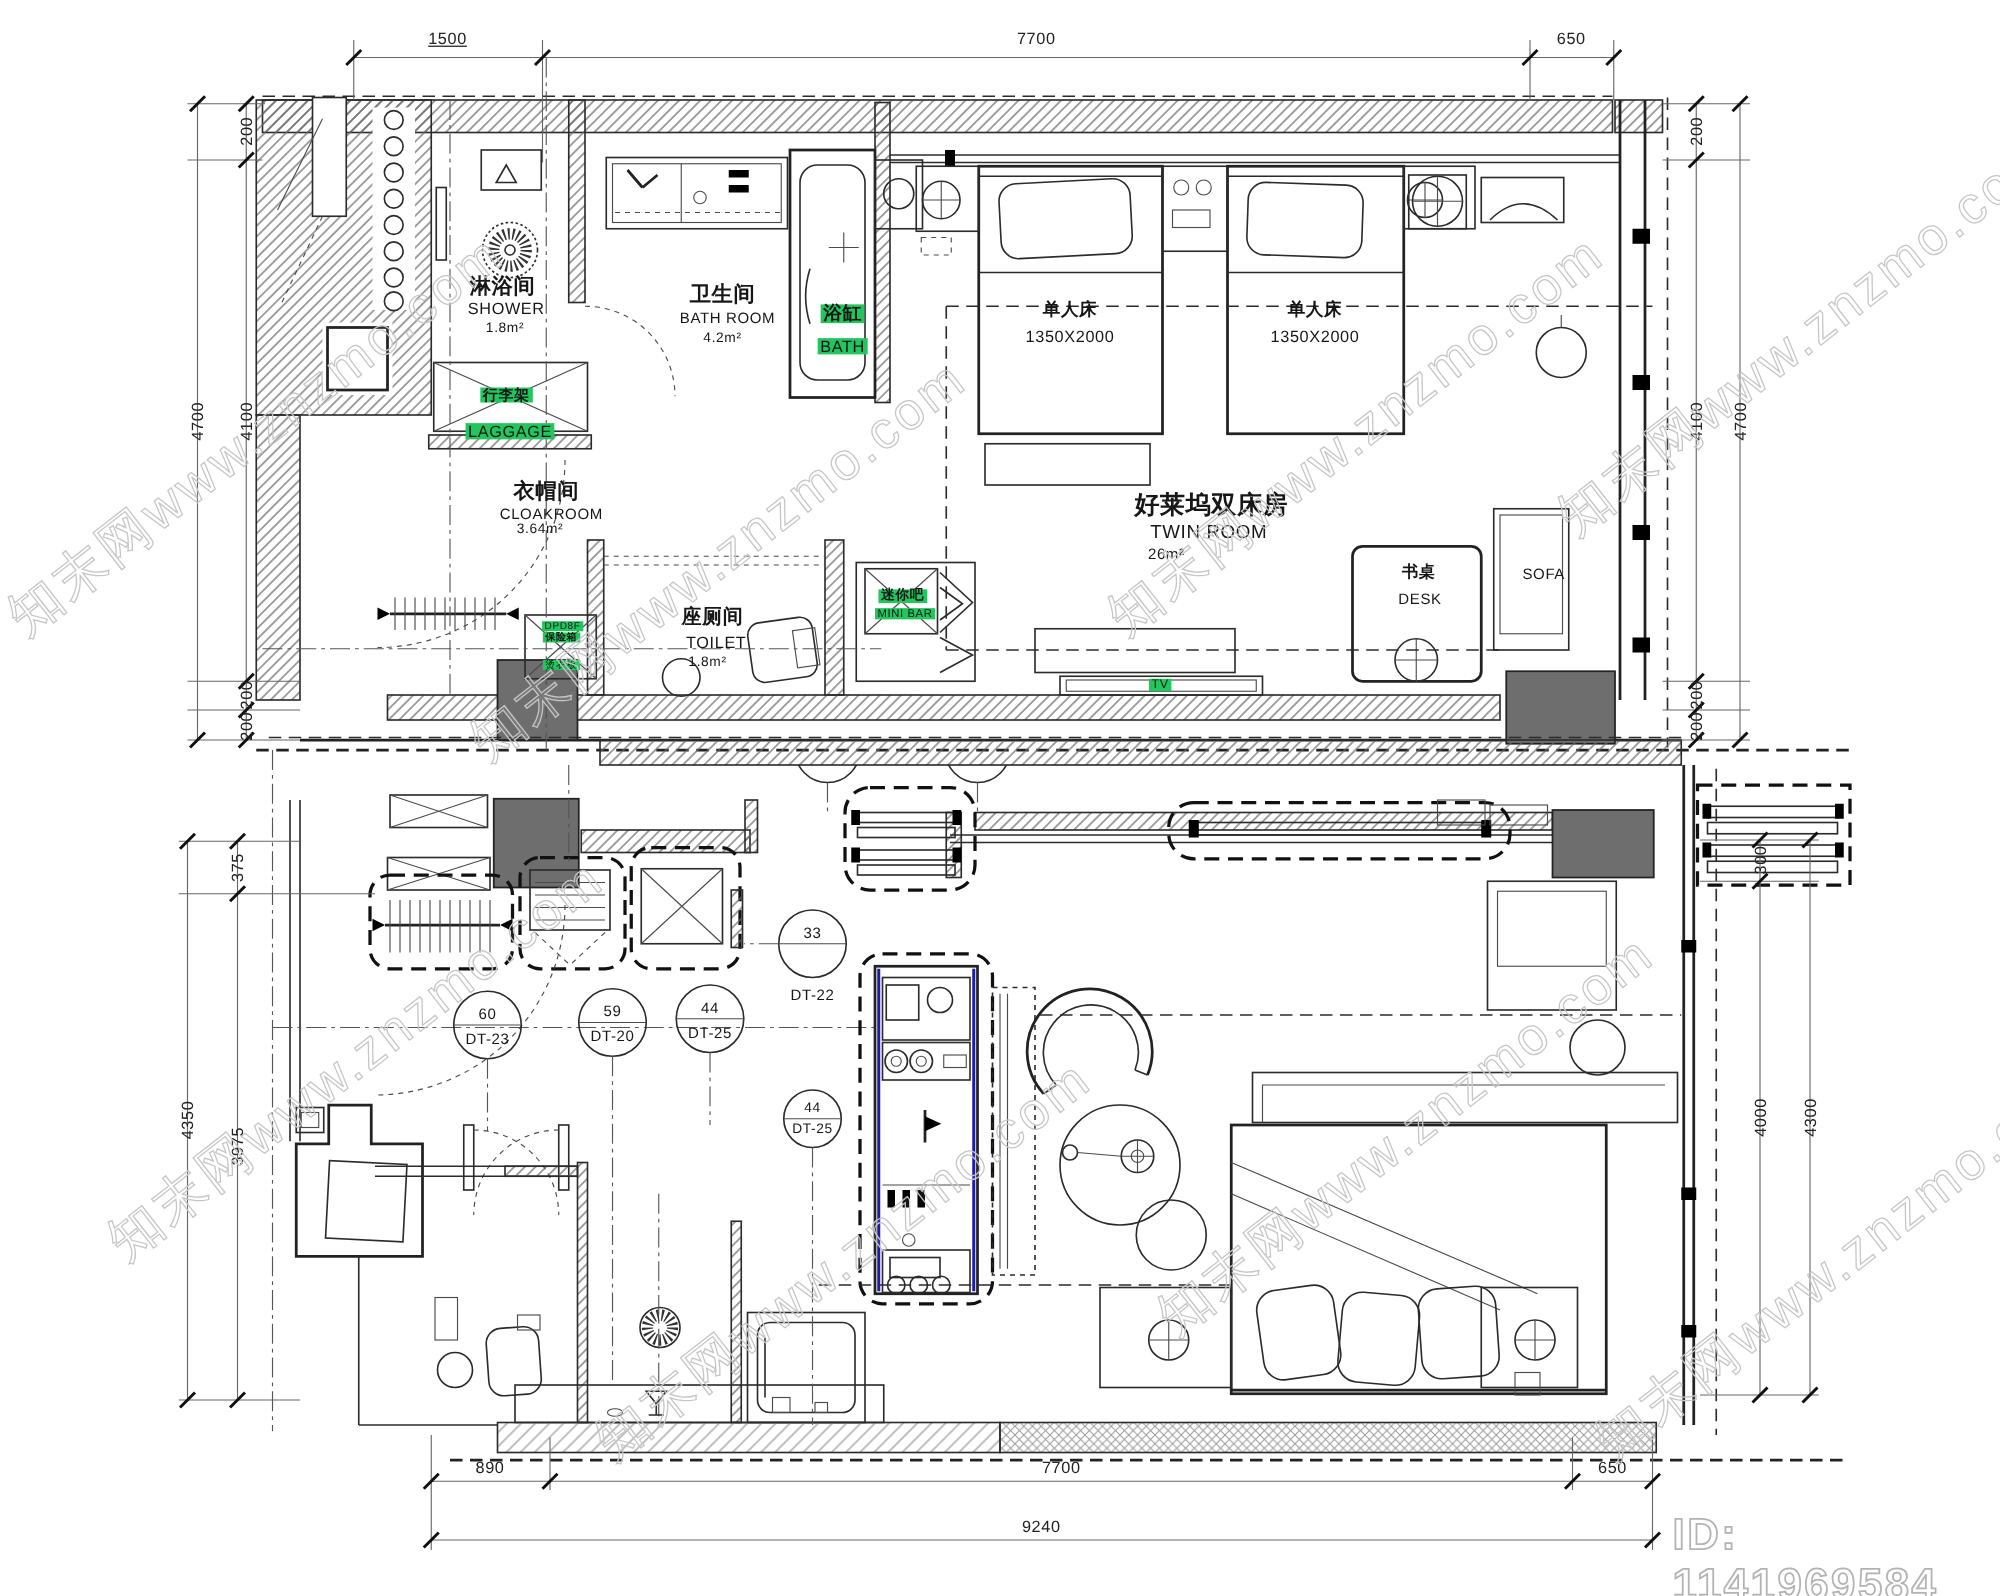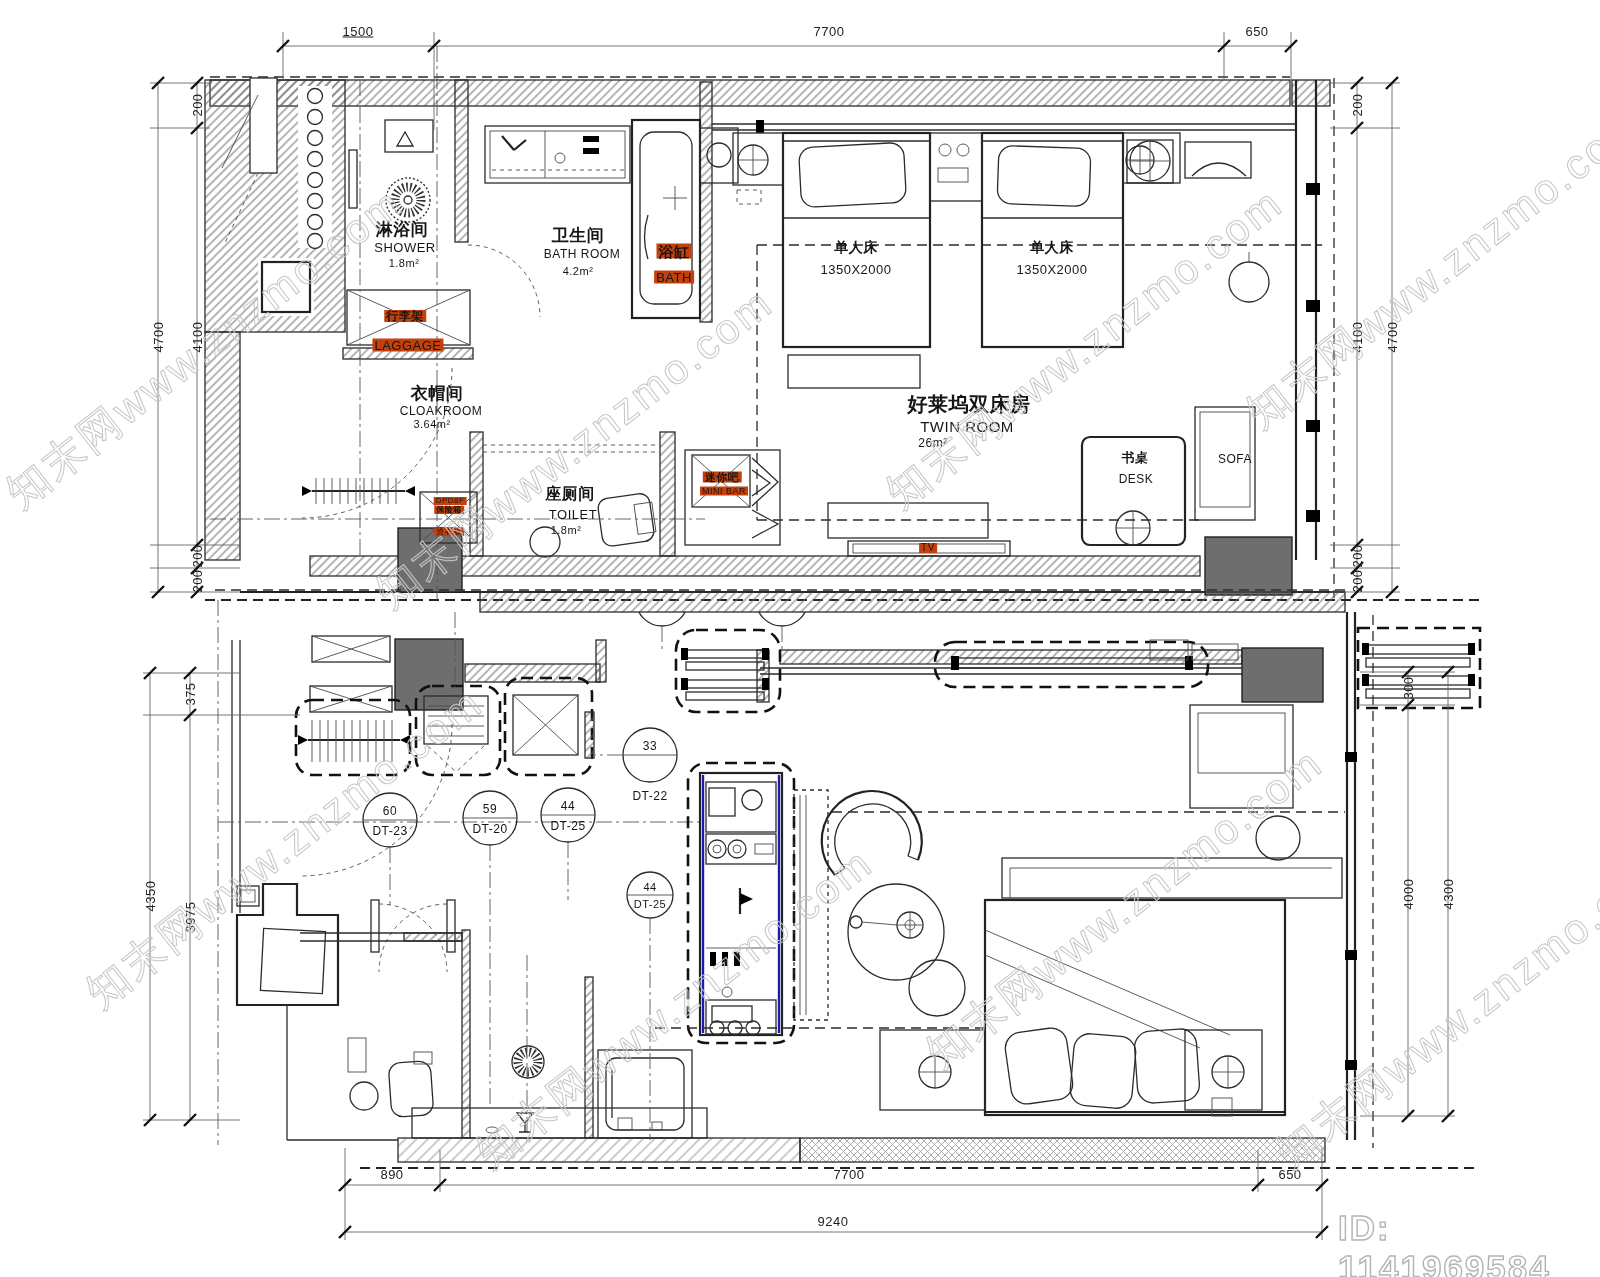--- a/index.html
+++ b/index.html
@@ -19,21 +19,21 @@
   .col{fill:#6e6e6e;stroke:#222;stroke-width:1.4px;}
   .wht{fill:#fff;}
   .dim{stroke:#666;stroke-width:.9px;fill:none;}
   .tick{stroke:#111;stroke-width:2.4px;fill:none;}
   .box{stroke:#111;stroke-width:2.6px;fill:none;stroke-dasharray:12 7;}
   .blue{stroke:#1b1bb0;stroke-width:2.4px;fill:none;}
   
   .lbl{position:absolute;transform:translate(-50%,-50%);white-space:nowrap;
        color:#161616;line-height:1;letter-spacing:.5px;}
   .rot{transform:translate(-50%,-50%) rotate(-90deg);}
-  .bg{background:#c2410c;padding:0 2px;}
+  .bg{background:#22c55e;padding:0 2px;}
   .dimtx{font-size:13px;color:#222;}
   .cn{font-weight:bold;}
   
   .wm{position:absolute;transform:rotate(-38deg);font-size:42px;letter-spacing:3px;
       color:rgba(200,200,200,0.4);-webkit-text-stroke:1px #c6c6c6;
       -webkit-text-fill-color:rgba(255,255,255,0.08);pointer-events:none;white-space:nowrap;}
   .brand{position:absolute;font-size:60px;font-weight:bold;letter-spacing:10px;
       color:rgba(255,255,255,0.2);-webkit-text-stroke:1.6px #ababab;
       -webkit-text-fill-color:rgba(255,255,255,0.15);}
   .idtext{position:absolute;font-size:35px;font-weight:bold;letter-spacing:2px;

